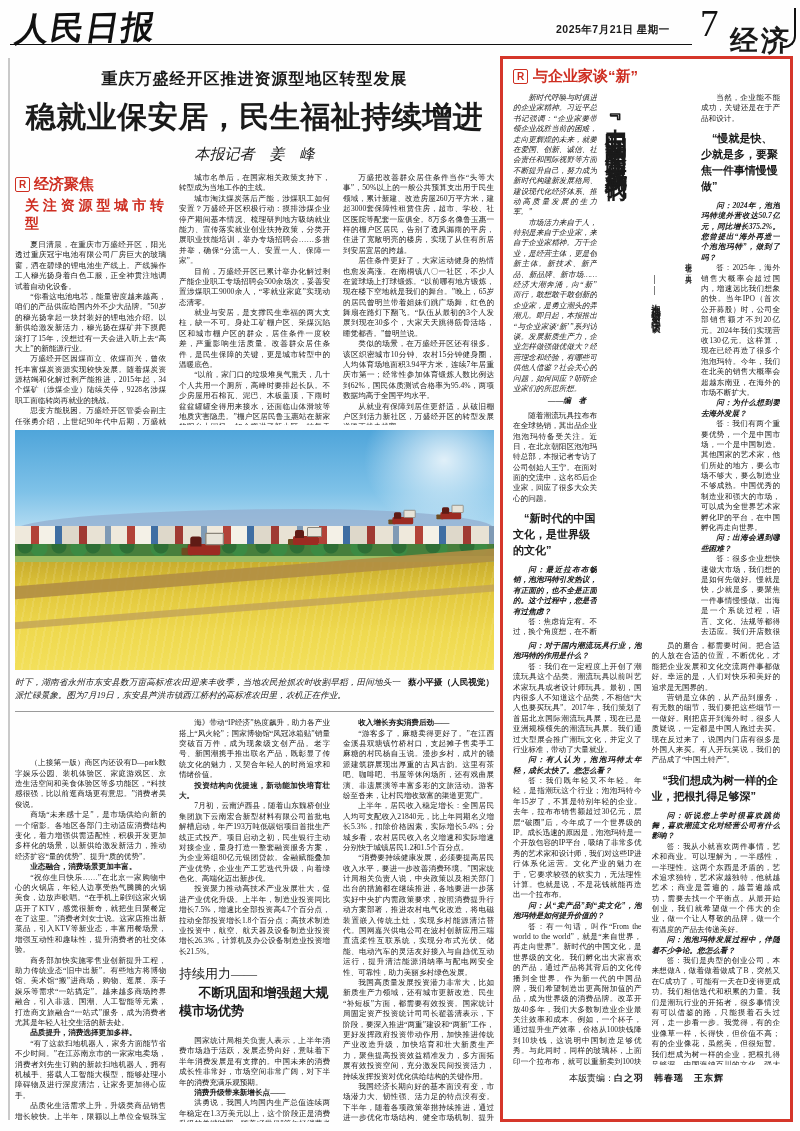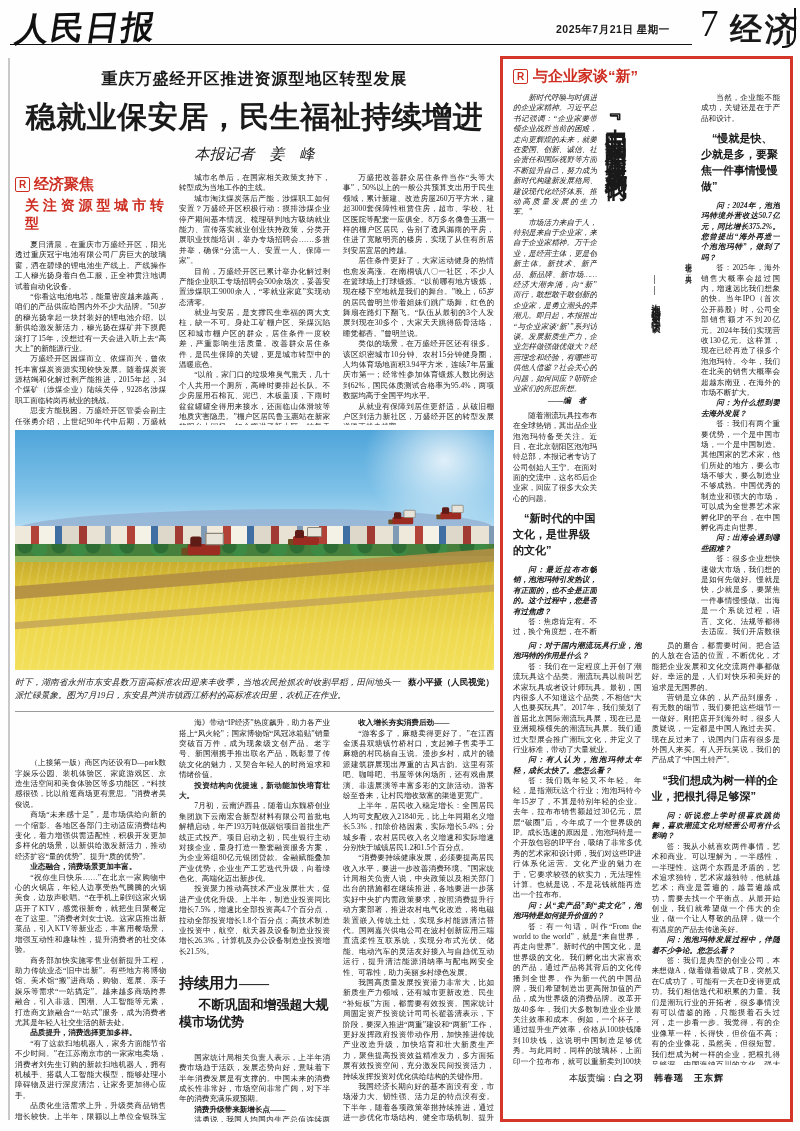--- a/index.html
+++ b/index.html
@@ -6,21 +6,21 @@
   .page{width:800px;height:1131px;position:relative;background:#fefefe;
         font-family:"Liberation Serif","DejaVu Serif",serif;color:#1a1a1a;overflow:hidden;margin:0 auto;}
   .sans{font-family:"Liberation Sans","DejaVu Sans",sans-serif;}
 
   
   .masthead{position:absolute;left:16px;top:6px;font-size:33px;font-weight:bold;
             transform:skewX(-10deg) rotate(-1deg);letter-spacing:2px;color:#111;}
   .hdate{position:absolute;left:556px;top:23px;font-size:10.5px;font-weight:bold;
          font-family:"Liberation Sans","DejaVu Sans",sans-serif;letter-spacing:.5px;}
   .pageno{position:absolute;left:700px;top:2px;font-size:37px;color:#111;}
-  .section{position:absolute;left:730px;top:8px;font-size:32px;font-weight:bold;letter-spacing:3px;}
+  .section{position:absolute;left:730px;top:22px;font-size:28px;font-weight:bold;letter-spacing:3px;}
   .hrule{position:absolute;left:10px;top:44px;width:682px;border-top:1.6px solid #111;}
   .hhook{position:absolute;left:782px;top:8px;width:12px;height:38px;
          border-right:2px solid #111;border-bottom:2px solid #111;border-bottom-right-radius:12px;}
   .lrule{position:absolute;left:8px;top:58px;height:1062px;border-left:2.5px solid #c9c9c9;}
 
   
   .lz{position:absolute;left:15px;top:56px;width:479px;height:1066px;overflow:hidden;}
   .kicker{text-align:center;font-size:16px;font-weight:bold;margin-top:13px;letter-spacing:1px;}
   .headline{text-align:center;font-size:30px;font-weight:bold;margin-top:7px;letter-spacing:.5px;
             font-family:"Liberation Sans","DejaVu Sans",sans-serif;}
@@ -32,23 +32,23 @@
   .col{flex:1;overflow:hidden;}
 
   .para{margin:0;text-indent:2em;font-size:7.6px;line-height:1.37;}
   .para.b{font-weight:bold;}
   .para.lead{text-indent:2em;margin-top:40px;}
   .para.note{font-style:italic;}
   .para.sign{text-align:right;text-indent:0;font-style:italic;font-weight:bold;margin:2px 11px 4px;}
   .para.q{font-weight:bold;font-style:italic;}
   .para.h{font-family:"Liberation Sans","DejaVu Sans",sans-serif;font-weight:bold;font-size:11px;
           line-height:1.45;text-indent:1em;margin:7px 0 6px;text-align:left;}
-  .para.k{font-weight:bold;font-size:15px;text-indent:0;margin-top:16px;}
-  .para.h2{font-family:Liberation Sans, sans-serif;font-weight:bold;font-size:13px;
-           line-height:1.35;text-indent:1.5em;margin:2px 0 22px;text-align:left;}
+  .para.k{font-weight:normal;font-size:13px;text-indent:0;margin-top:8px;}
+  .para.h2{font-family:Liberation Mono, monospace;font-weight:bold;font-size:13px;
+           line-height:1.35;text-indent:1.5em;margin:2px 0 16px;text-align:left;}
 
   .focus{margin:2px 0 7px;color:#ce2e21;}
   .focus-l1{font-family:"Liberation Sans","DejaVu Sans",sans-serif;font-weight:bold;font-size:15px;
             display:flex;align-items:center;gap:4px;}
   .rlogo{display:inline-flex;width:13px;height:13px;border:1.7px solid #ce2e21;color:#ce2e21;
          font-weight:bold;font-size:10px;align-items:center;justify-content:center;border-radius:2px;
          font-family:"Liberation Sans","DejaVu Sans",sans-serif;flex:0 0 auto;}
   .focus-l2{font-family:"Liberation Sans","DejaVu Sans",sans-serif;font-size:14px;font-weight:bold;
             letter-spacing:2px;margin-top:3px;padding-left:10px;}
 

